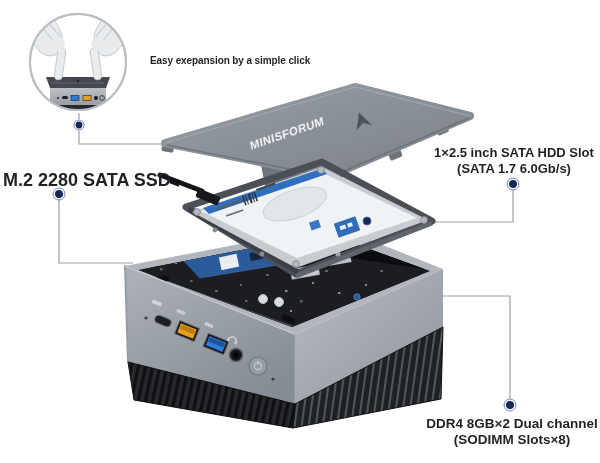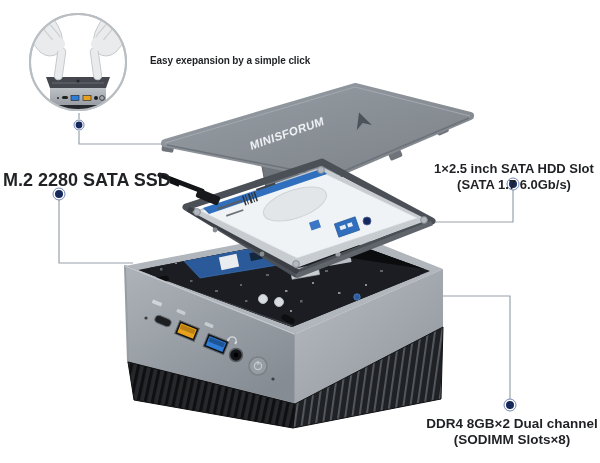--- a/index.html
+++ b/index.html
@@ -8,21 +8,21 @@
     background:var(--background,#fff);
     font-family:"Liberation Sans",sans-serif;
   }
   #stage svg{position:absolute;left:0;top:0;}
   .callout{
     position:absolute;color:var(--label-text,#1f2124);
     font-weight:bold;line-height:1.2;white-space:nowrap;
   }
   .caption{left:142px;top:55px;font-size:10px;letter-spacing:-.1px;margin-left:8px;}
   .m2{left:3px;top:170px;font-size:18px;}
-  .hdd{left:428px;top:145px;width:172px;text-align:center;font-size:13px;white-space:normal;margin-top:16px;}
+  .hdd{left:428px;top:145px;width:172px;text-align:center;font-size:13px;white-space:normal;}
   .ddr4{left:424px;top:416px;width:176px;text-align:center;font-size:13.5px;white-space:normal;}
 </style>
 </head>
 <body>
 
 <div id="stage">
 
 <svg width="600" height="463" viewBox="0 0 600 463">
   <defs>
     <linearGradient id="lidG" x1="0" y1="0" x2="1" y2="1">

